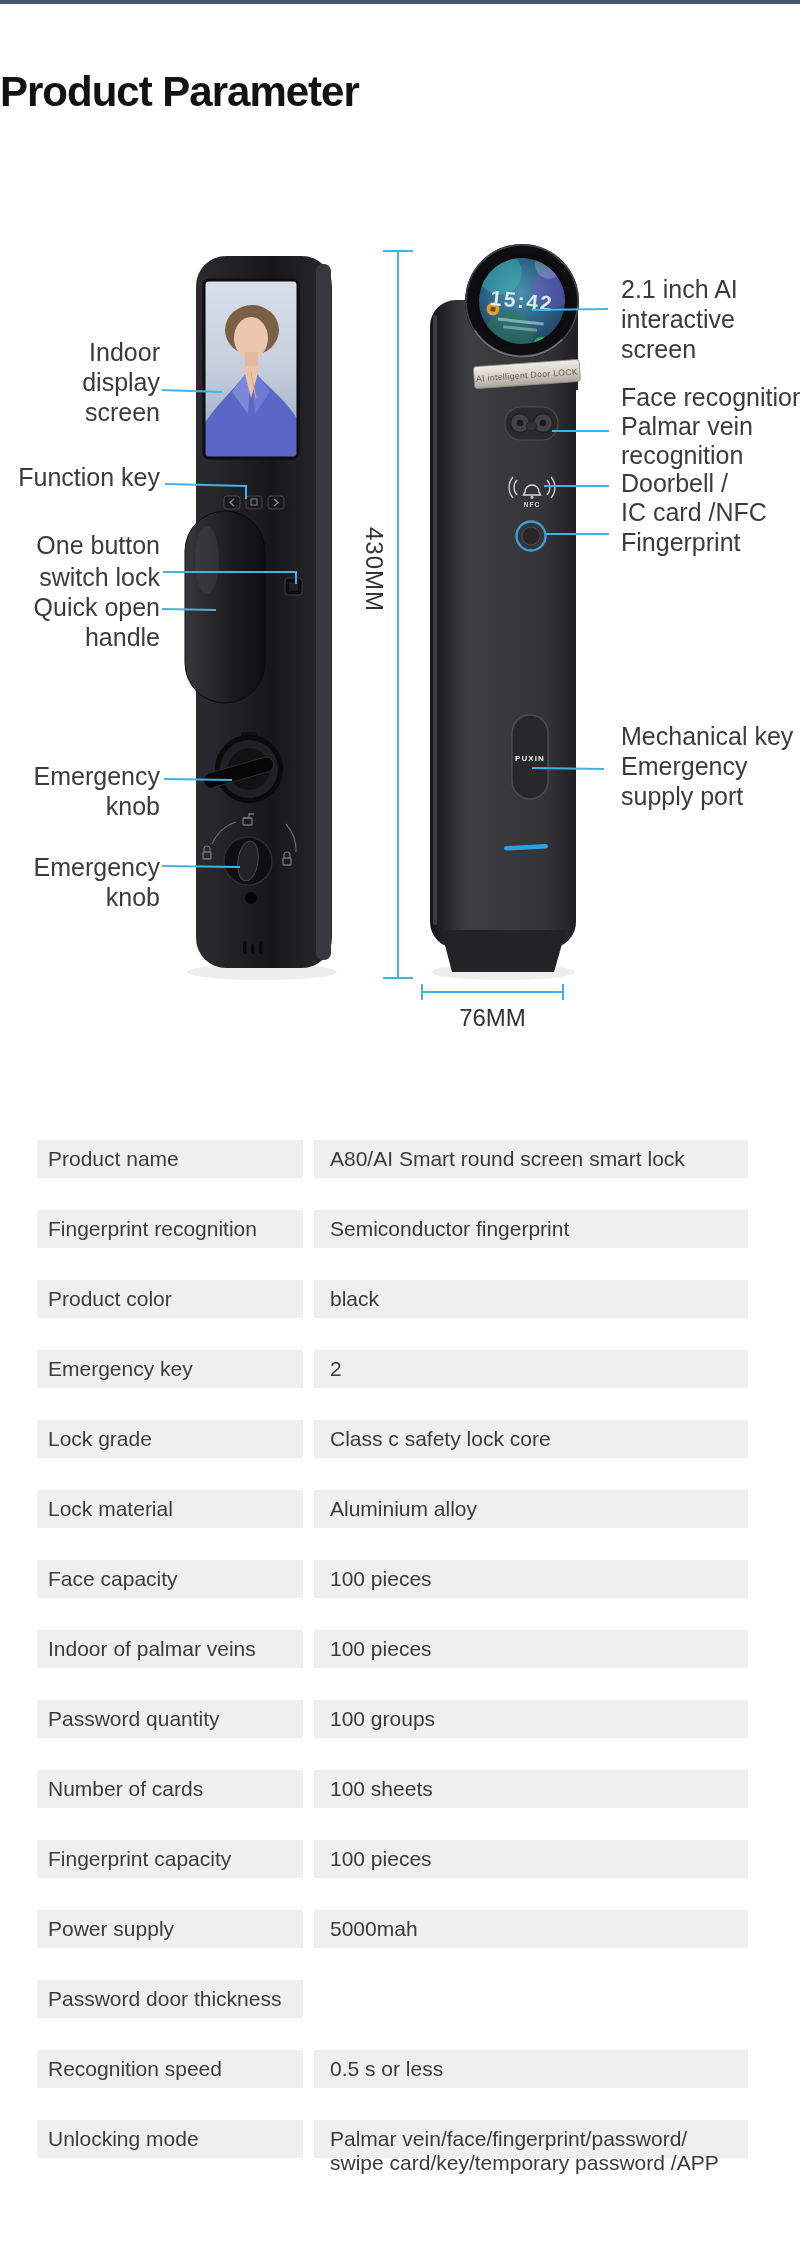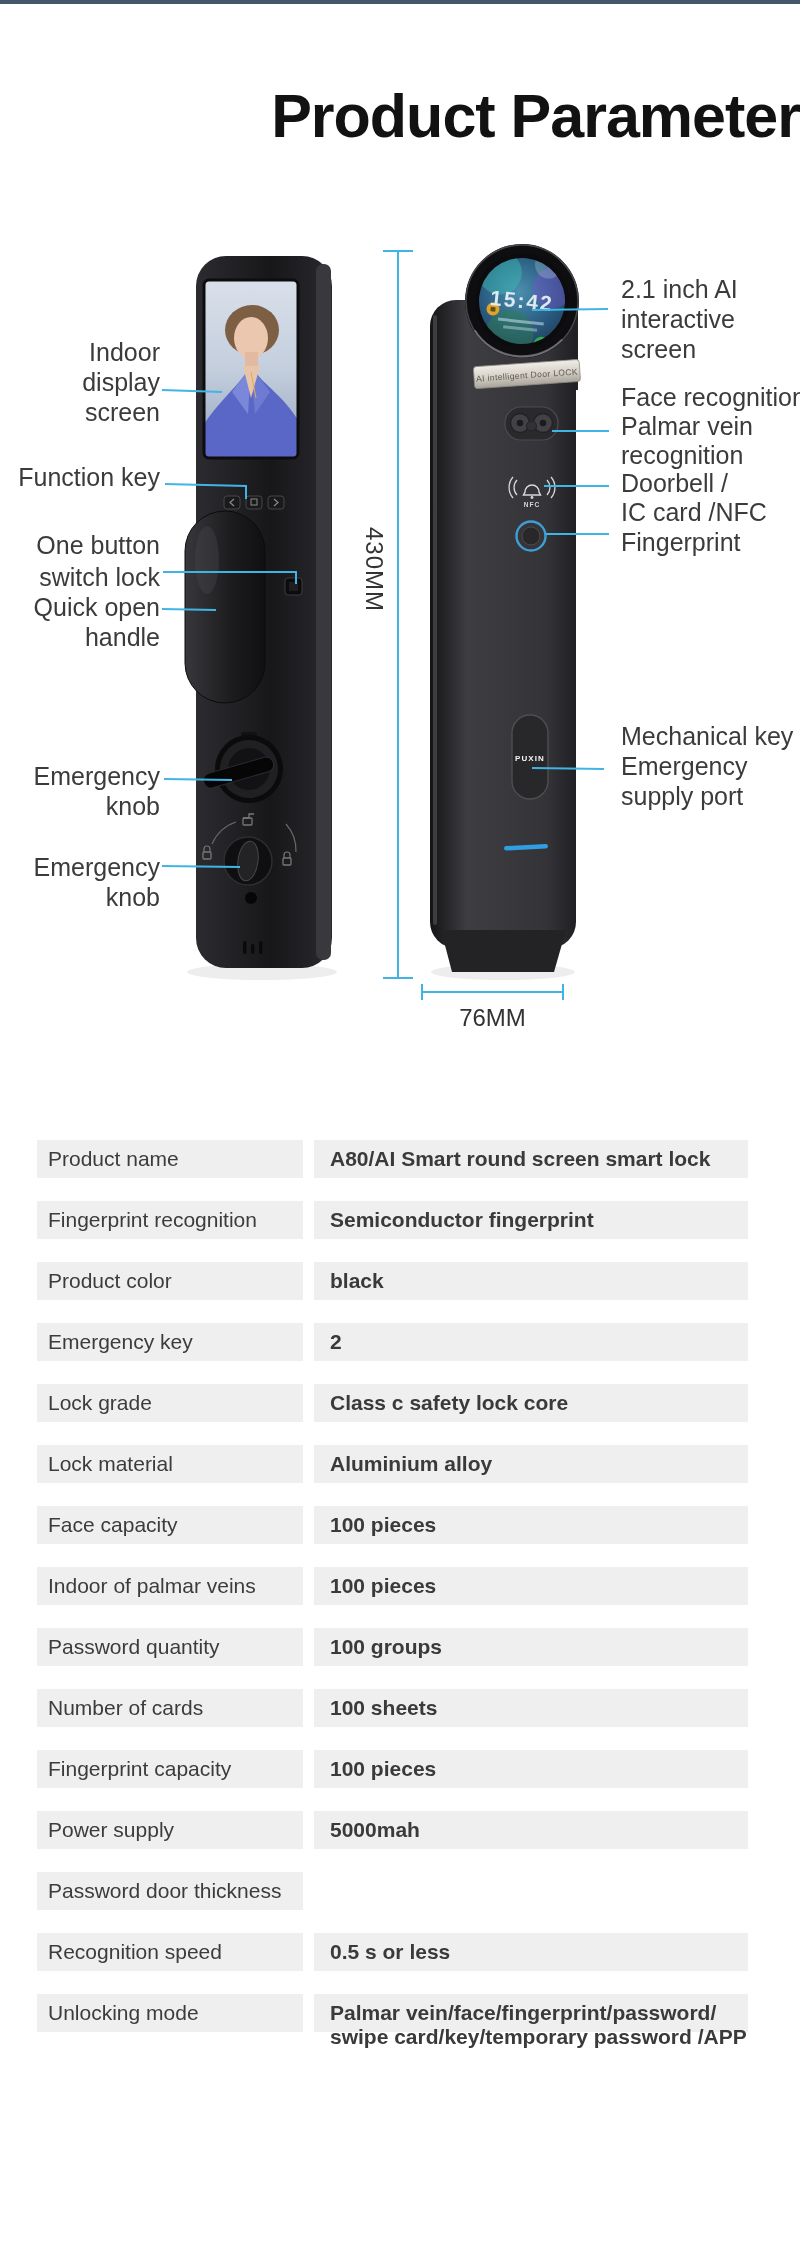--- a/index.html
+++ b/index.html
@@ -2,46 +2,46 @@
 <html><head>
 <meta charset="utf-8">
 <style>
   html,body{margin:0;padding:0;background:#fff;}
   .page{
     position:relative;width:800px;height:2263px;background:#ffffff;
     font-family:"Liberation Sans",sans-serif;overflow:hidden;margin:0 auto;
   }
   .topbar{position:absolute;top:0;left:0;width:800px;height:4px;background:#46566a;}
   .title{
-    position:absolute;top:40px;left:0;width:800px;text-align:right;
-    font-size:61px;font-weight:700;color:#121212;letter-spacing:-1px;
+    position:absolute;top:40px;left:0;width:800px;text-align:left;
+    font-size:42px;font-weight:700;color:#121212;letter-spacing:-1px;
   }
   .figure-svg{position:absolute;top:240px;left:0;}
   .callout{
     position:absolute;font-size:25px;line-height:30px;color:#3b3b3b;
     white-space:pre-line;
   }
   .callout.left{right:640px;width:300px;text-align:right;}
   .callout.right{left:621px;width:300px;text-align:left;}
   .dim-label{position:absolute;font-size:24px;color:#333;}
   .dim-label.vert{
     left:360px;top:505px;height:130px;writing-mode:vertical-rl;
     text-align:center;letter-spacing:1px;
   }
   .dim-label.horiz{left:422px;top:1004px;width:141px;text-align:center;}
   .spec-table{position:absolute;top:1140px;left:37px;width:711px;}
-  .spec-row{display:flex;margin-bottom:23px;align-items:flex-start;}
+  .spec-row{display:flex;margin-bottom:32px;align-items:flex-start;}
   .spec-label{
     width:255px;height:38px;background:#efefef;display:flex;align-items:center;
     padding-left:11px;font-size:21px;color:#3c3c3c;flex:none;
   }
   .spec-value{
     width:418px;height:38px;background:#efefef;display:flex;align-items:center;
     padding-left:16px;margin-left:11px;font-size:21px;color:#3a3a3a;flex:none;
-    white-space:pre-line;line-height:24px;overflow:visible;font-weight:bold;
+    white-space:pre-line;line-height:24px;overflow:visible;
   }
   .spec-row:last-child .spec-value{align-items:flex-start;padding-top:7px;height:31px;}
 </style>
 </head>
 <body>
 
 <div class="page">
   <div class="topbar"></div>
   <h1 class="title">Product Parameter</h1>
 

